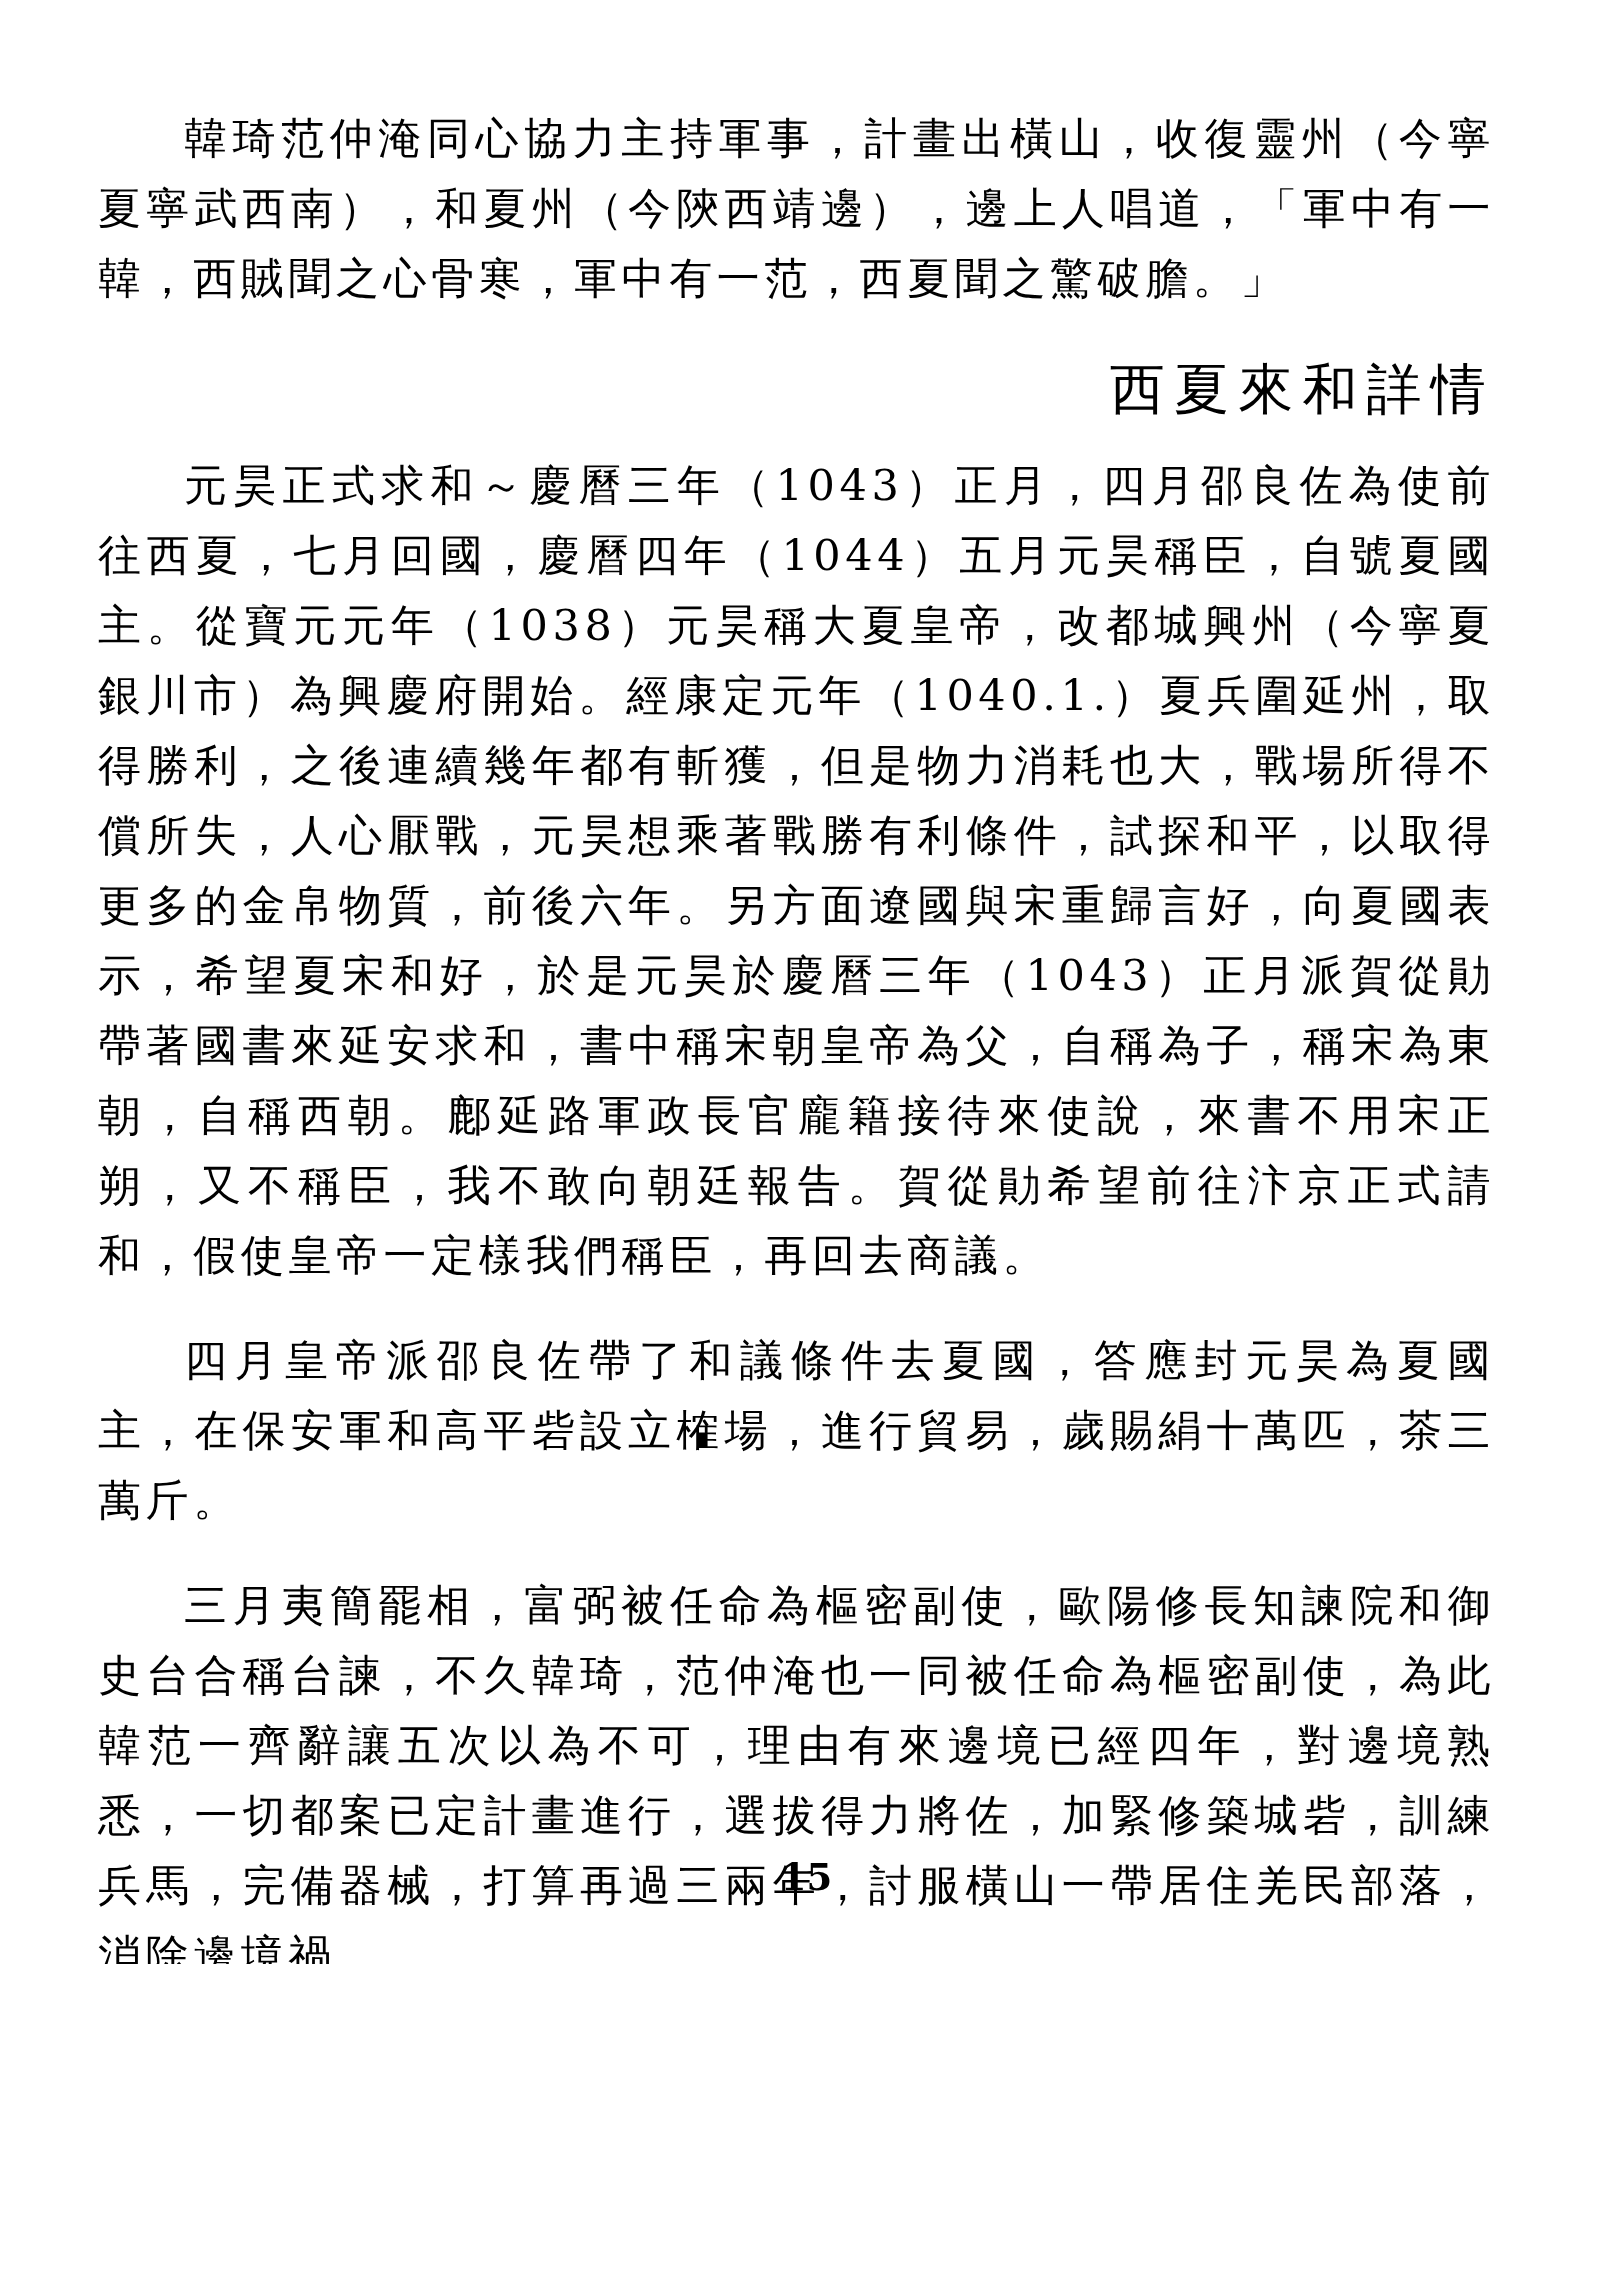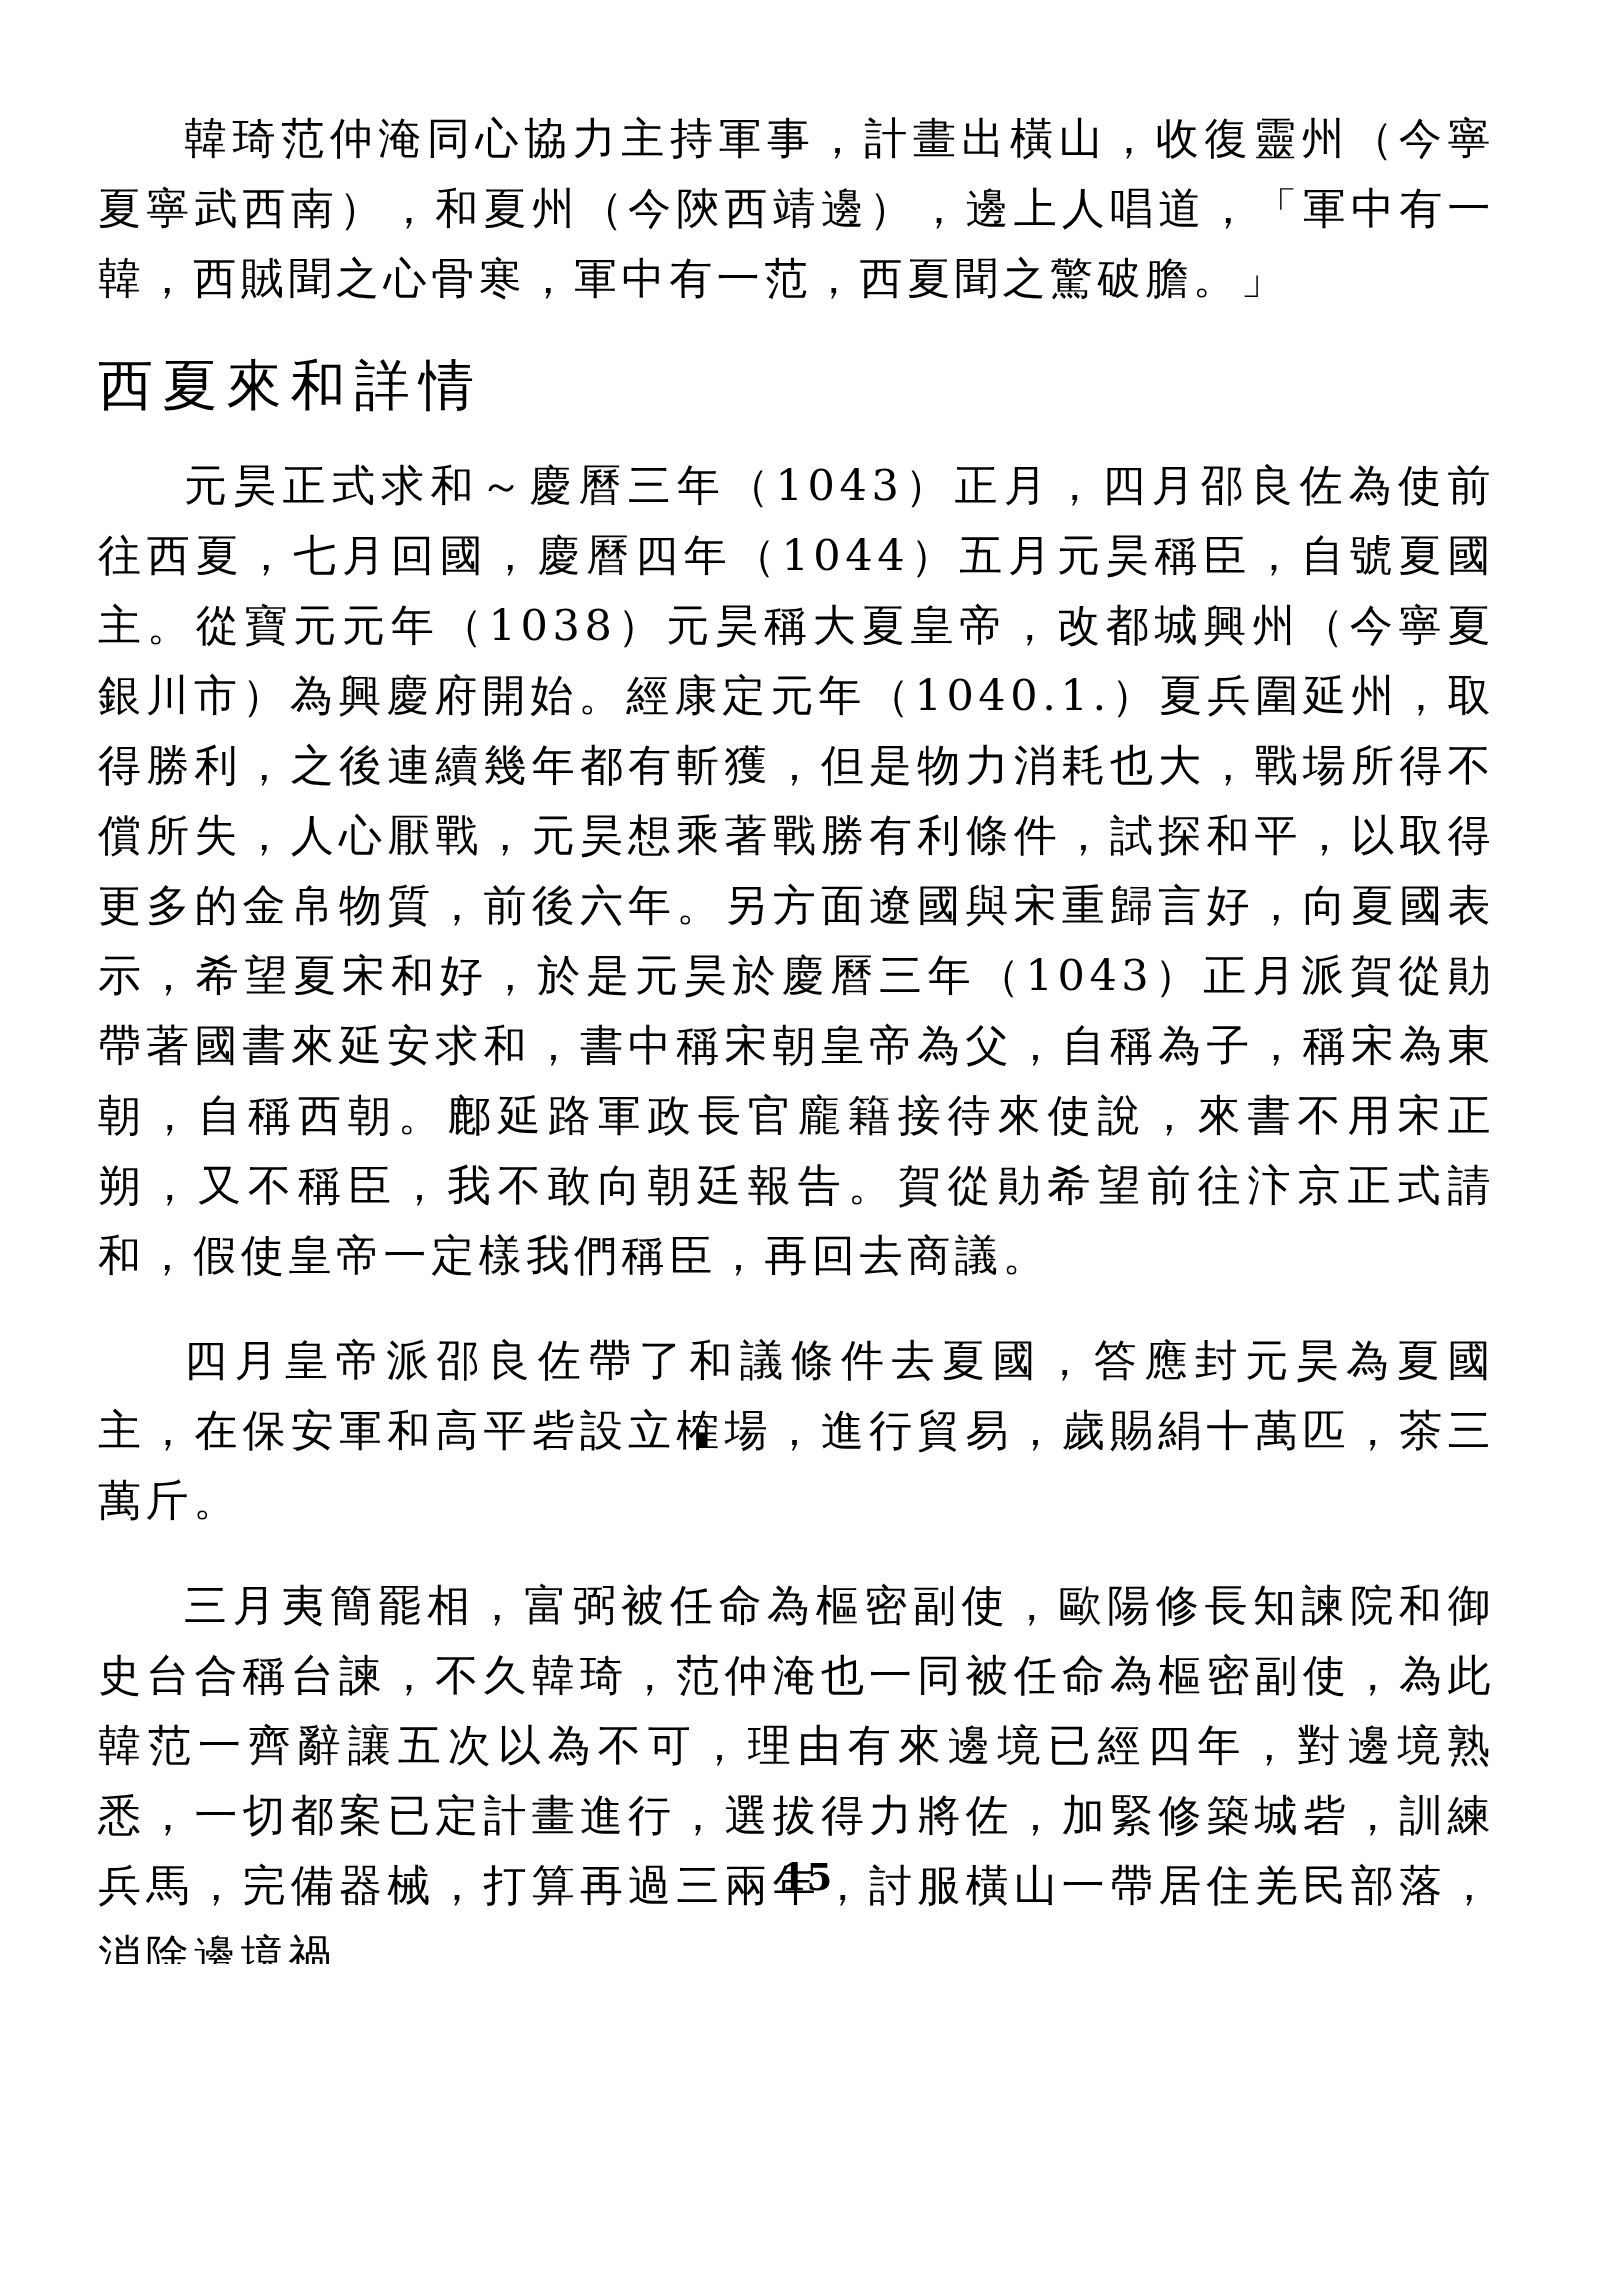--- a/index.html
+++ b/index.html
@@ -26,24 +26,24 @@
     text-align: justify;
     text-justify: inter-ideograph;
     text-indent: 2em;
     margin: 0 0 35px 0;
   }
   h1.section-heading {
     font-size: 55px;
     line-height: 83px;
     font-weight: normal;
     letter-spacing: 9.2px;
-    text-align: left;
+    text-align: right;
     text-indent: 0;
     margin: 0 0 18.5px 0;
-    font-family: Liberation Mono, monospace;
+    font-family: Liberation Sans, sans-serif;
   }
   .page-number {
     position: absolute;
     left: 0;
     bottom: 68px;
     width: 100%;
     text-align: center;
     font-size: 37px;
     line-height: 1;
     font-family: "DejaVu Serif", "Liberation Serif", serif;

